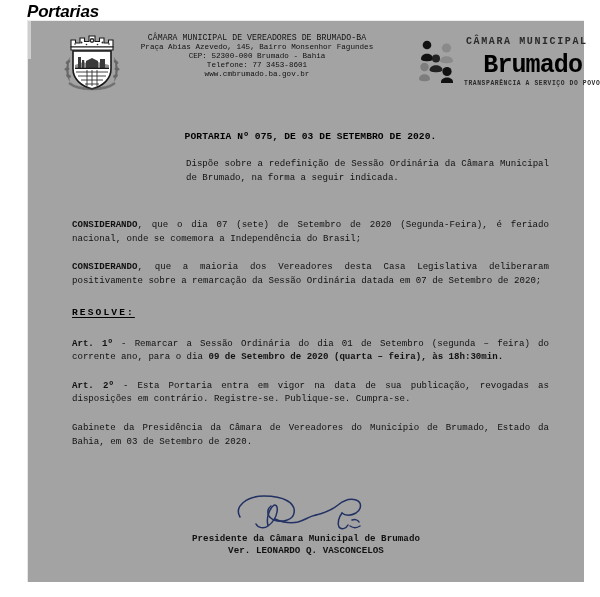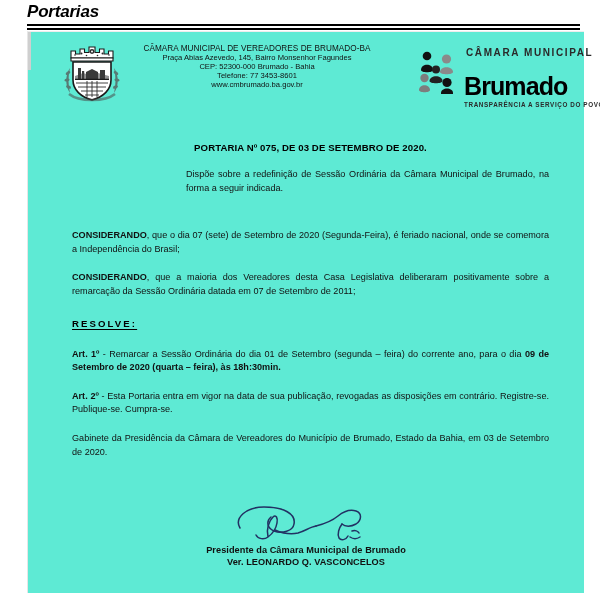--- a/index.html
+++ b/index.html
@@ -55,26 +55,27 @@
     left: 0; top: 4px;
     width: 100%;
     height: 1.5px;
     background: #000;
   }
 
   
   #page-sheet {
     position: absolute;
     left: 27px;
-    top: 31px;
+    top: 20px;
     width: 556px;
     height: 561px;
-    background: #5eead4;
+    background: #a3a3a3;
     border-left: 1px solid #e6e6e6;
     border-top: 1px solid #ededed;
+    font-family: Liberation Mono, monospace;
   }
   #page-sheet::before {
     content: "";
     position: absolute;
     left: 0; top: 0;
     width: 3px; height: 38px;
     background: #cfcfcf;
   }
 
   
@@ -145,22 +146,23 @@
     text-align: center;
     white-space: nowrap;
     margin-left: 2px;
   }
   #brand-wordmark {
     font-size: 25px;
     font-weight: bold;
     letter-spacing: -0.9px;
     line-height: 0.95;
     color: #000;
-    margin-top: 17px;
-    white-space: nowrap;
+    margin-top: 7px;
+    white-space: nowrap;
+    text-align: right;
   }
   #brand-tagline {
     font-size: 6.3px;
     font-weight: bold;
     letter-spacing: 0.62px;
     color: #2a2a2a;
     margin-top: 2px;
     white-space: nowrap;
   }
 
@@ -338,21 +340,21 @@
 
     <div class="gap-lg"></div>
 
 
     <div class="gap-md"></div>
 
     <p class="para"><b>CONSIDERANDO</b><span>, que o dia 07 (sete) de Setembro de 2020 (Segunda-Feira), é feriado nacional, onde se comemora a Independência do Brasil;</span></p>
 
     <div class="gap-md"></div>
 
-    <p class="para"><b>CONSIDERANDO</b><span>, que a maioria dos Vereadores desta Casa Legislativa deliberaram positivamente sobre a remarcação da Sessão Ordinária datada em 07 de Setembro de 2011;</span></p>
+    <p class="para"><b>CONSIDERANDO</b><span>, que a maioria dos Vereadores desta Casa Legislativa deliberaram positivamente sobre a remarcação da Sessão Ordinária datada em 07 de Setembro de 2020;</span></p>
 
     <div class="gap-lg"></div>
 
     <div id="resolve-heading">RESOLVE:</div>
 
     <div class="gap-lg"></div>
 
     <p class="para"><b>Art. 1º</b><span> - Remarcar a Sessão Ordinária do dia 01 de Setembro (segunda – feira) do corrente ano, para o dia </span><b>09 de Setembro de 2020 (quarta – feira), às 18h:30min.</b></p>
 
     <div class="gap-md"></div>

